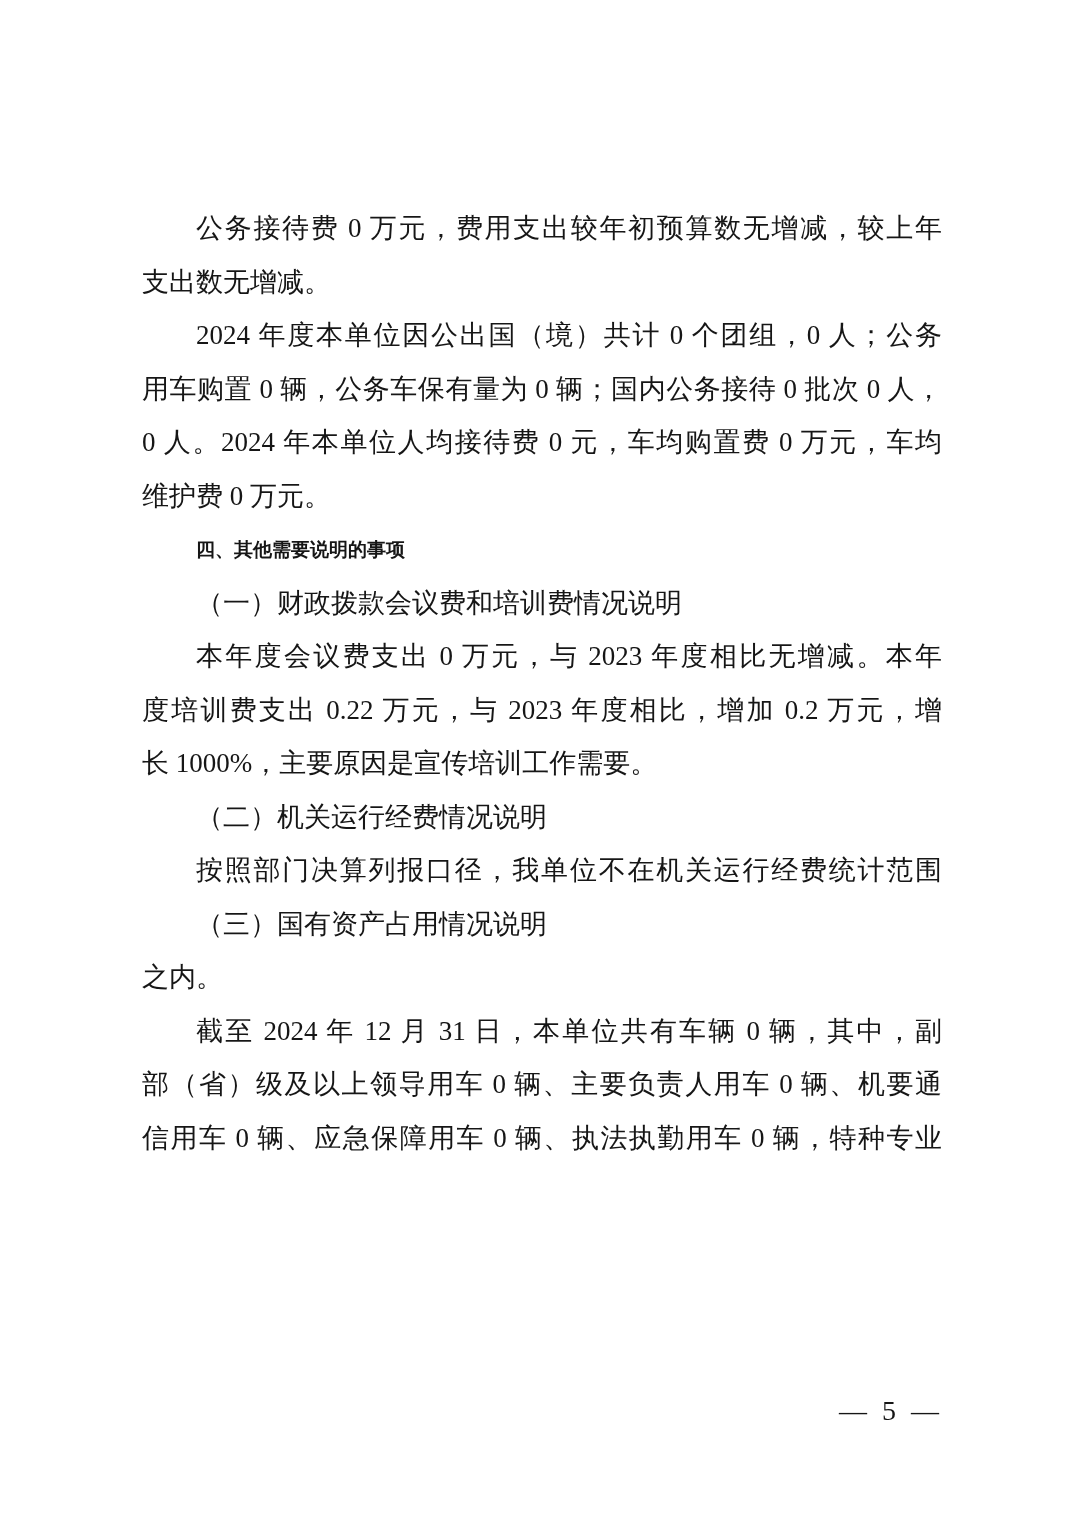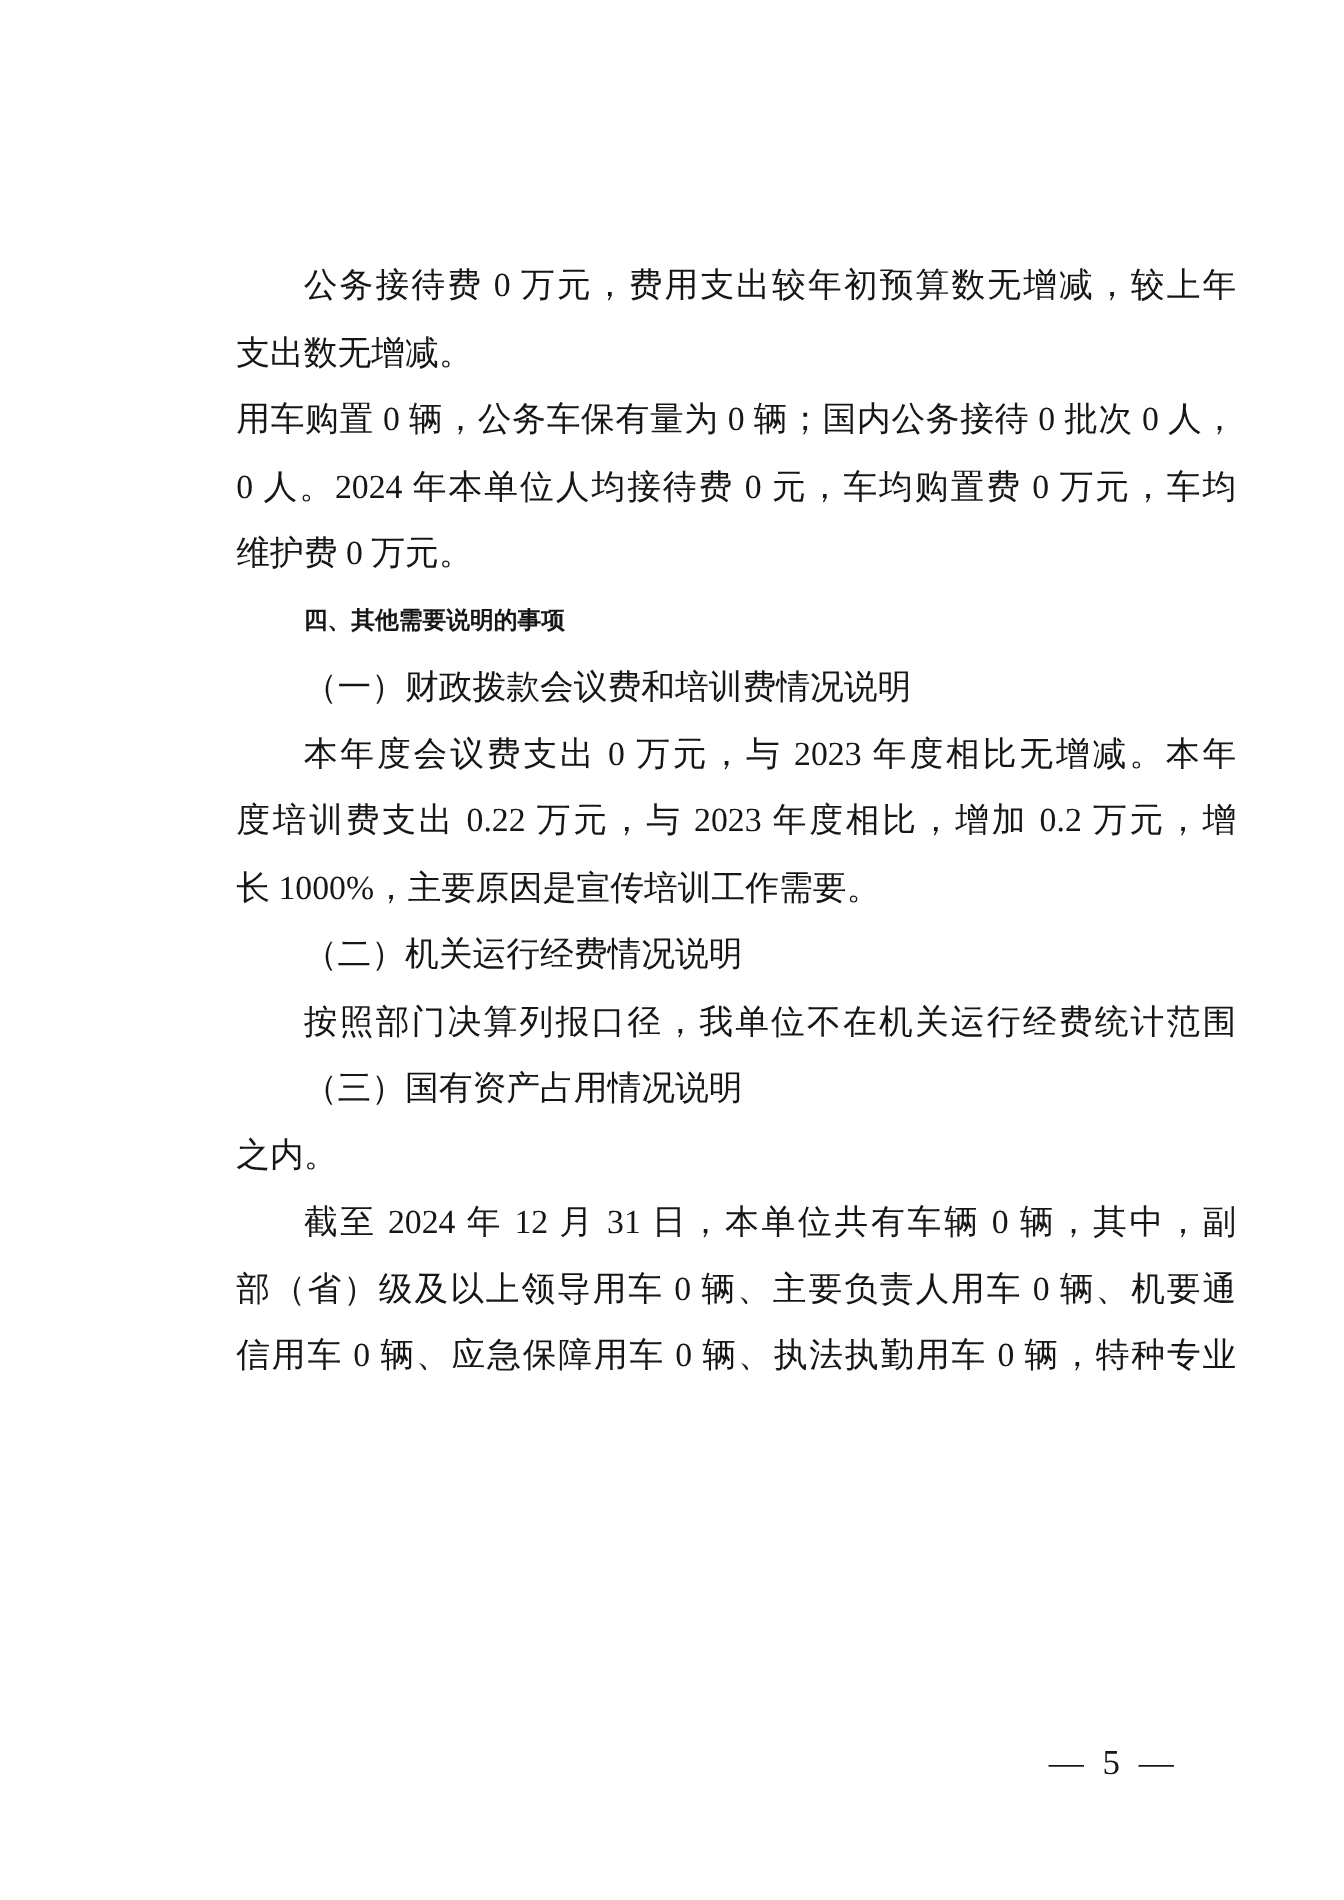--- a/index.html
+++ b/index.html
@@ -15,21 +15,20 @@
     overflow: hidden;
     font-family: "Liberation Serif", "DejaVu Serif", serif;
     color: #161616;
   }
   .text-block {
     position: absolute;
     left: 142px;
     top: 202px;
     width: 800px;
     font-size: 27px;
-    margin-left: 47px;
   }
   .line {
     height: 53.5px;
     line-height: 53.5px;
     text-align: left;
   }
   .line.indent {
     text-indent: 54px;
   }
   .line.fill {
@@ -51,20 +50,21 @@
     color: #161616;
   }
 </style>
 </head>
 <body>
 
 <div class="page">
   <div class="text-block">
     <div class="line indent fill">公务接待费 0 万元，费用支出较年初预算数无增减，较上年</div>
     <div class="line">支出数无增减。</div>
+    <div class="line indent fill">2024 年度本单位因公出国（境）共计 0 个团组，0 人；公务</div>
     <div class="line fill">用车购置 0 辆，公务车保有量为 0 辆；国内公务接待 0 批次 0 人，</div>
     <div class="line fill">0 人。2024 年本单位人均接待费 0 元，车均购置费 0 万元，车均</div>
     <div class="line">维护费 0 万元。</div>
     <div class="line indent heading">四、其他需要说明的事项</div>
     <div class="line indent">（一）财政拨款会议费和培训费情况说明</div>
     <div class="line indent fill">本年度会议费支出 0 万元，与 2023 年度相比无增减。本年</div>
     <div class="line fill">度培训费支出 0.22 万元，与 2023 年度相比，增加 0.2 万元，增</div>
     <div class="line">长 1000%，主要原因是宣传培训工作需要。</div>
     <div class="line indent">（二）机关运行经费情况说明</div>
     <div class="line indent fill">按照部门决算列报口径，我单位不在机关运行经费统计范围</div>

